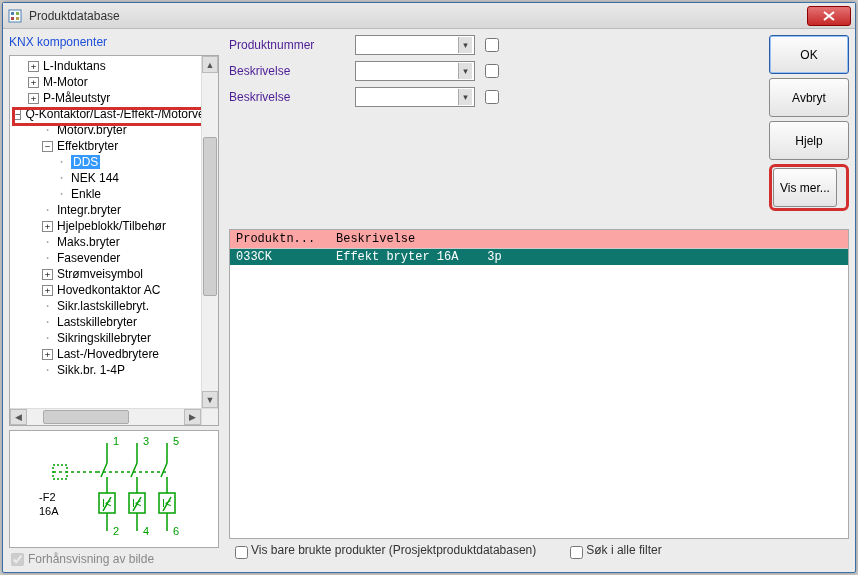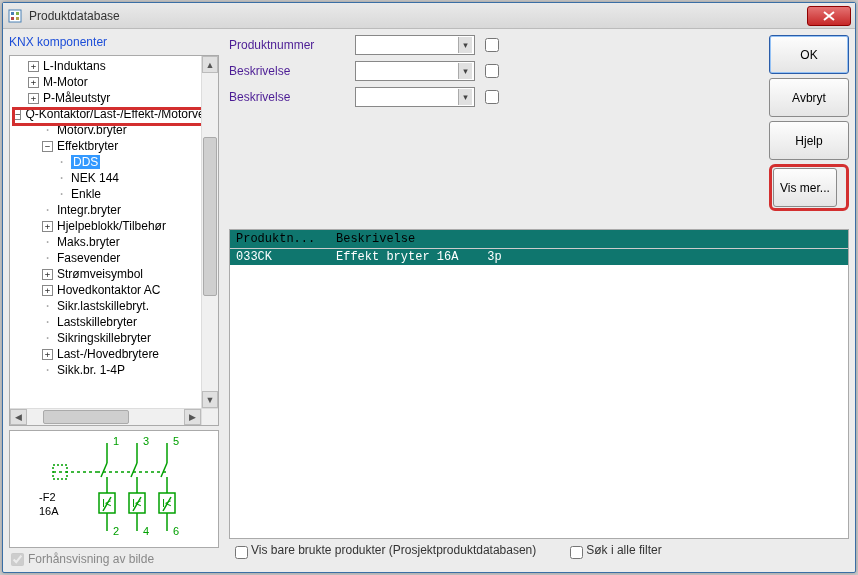--- a/index.html
+++ b/index.html
@@ -215,21 +215,21 @@
   .table-area {
     margin-top: 18px;
     flex:1;
     background:#fff;
     border:1px solid #aaa;
     display:flex;flex-direction:column;
     overflow:hidden;
   }
   .table-header {
     display:flex;
-    background:#0f766e;
+    background:#fca5a5;
     border-bottom:1px solid #ccc;
     font-family: "Courier New", monospace;
     font-size:12px;
   }
   .col-prod { width: 100px; padding: 2px 6px; }
   .col-desc { flex:1; padding:2px 6px; }
   .table-body { flex:1; font-family:"Courier New",monospace; font-size:12px;}
   .table-row {
     display:flex;
     height:16px;

